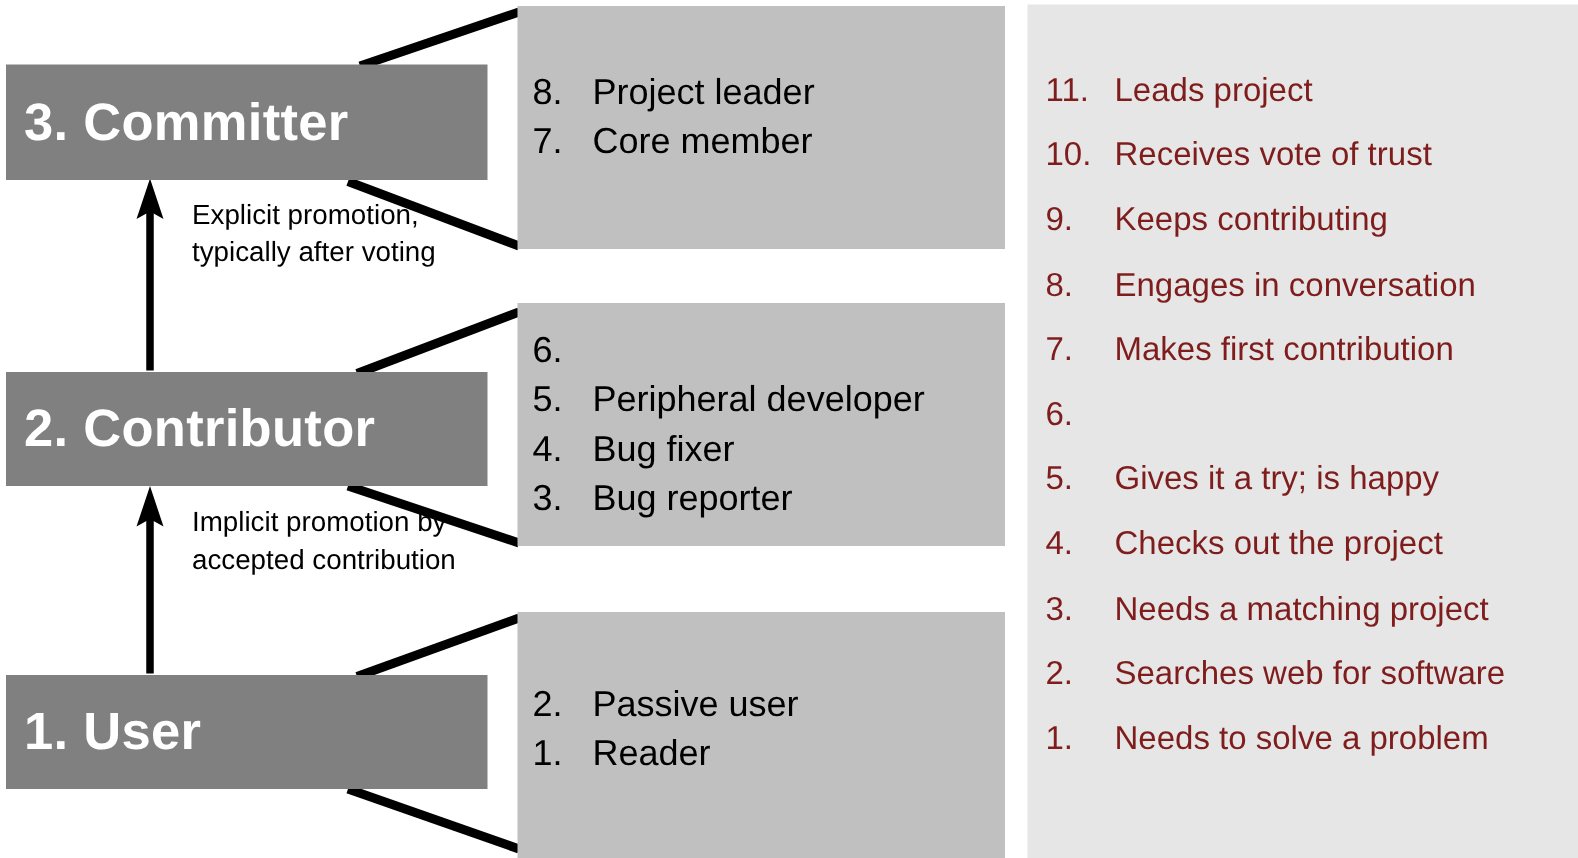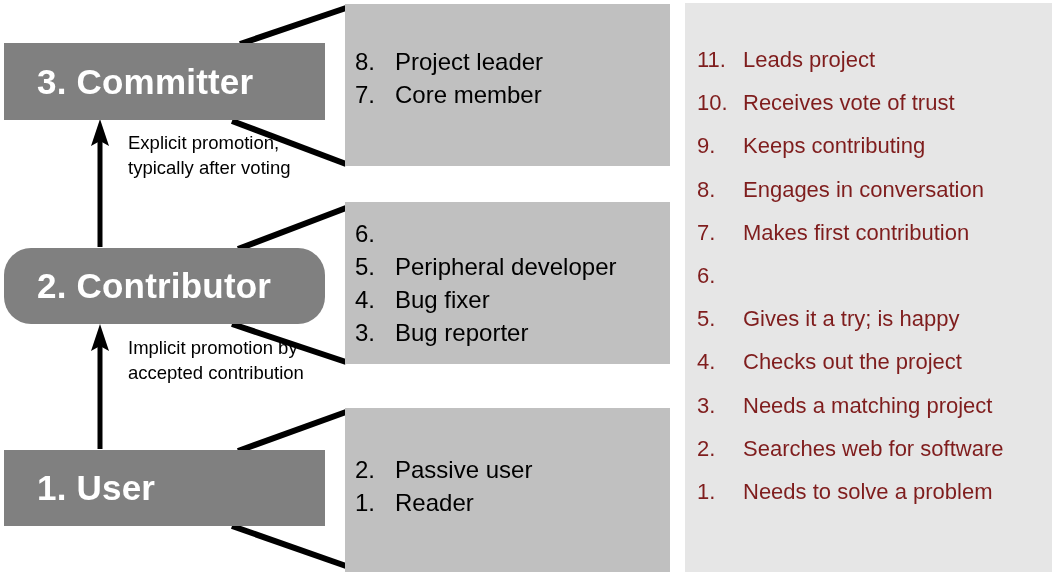--- a/index.html
+++ b/index.html
@@ -79,31 +79,31 @@
 
   
   .stage-box {
     position: absolute;
     left: 4px;
     width: 321px;
     background: #808080;
     box-sizing: border-box;
     display: flex;
     align-items: center;
-    padding-left: 33px;
+    padding-left: 12px;
   }
   .stage-label {
     color: #ffffff;
     font-size: 35px;
     font-weight: bold;
     letter-spacing: 0.2px;
     white-space: pre;
   }
   #stage-box-committer   { top: 43px;  height: 77px; }
-  #stage-box-contributor { top: 248px; height: 76px; border-radius: 27px; }
+  #stage-box-contributor { top: 248px; height: 76px; }
   #stage-box-user        { top: 450px; height: 76px; }
 
   
   .promo-note {
     position: absolute;
     left: 128px;
     width: 200px;
     font-size: 18.5px;
     line-height: 24.5px;
     color: #000000;

